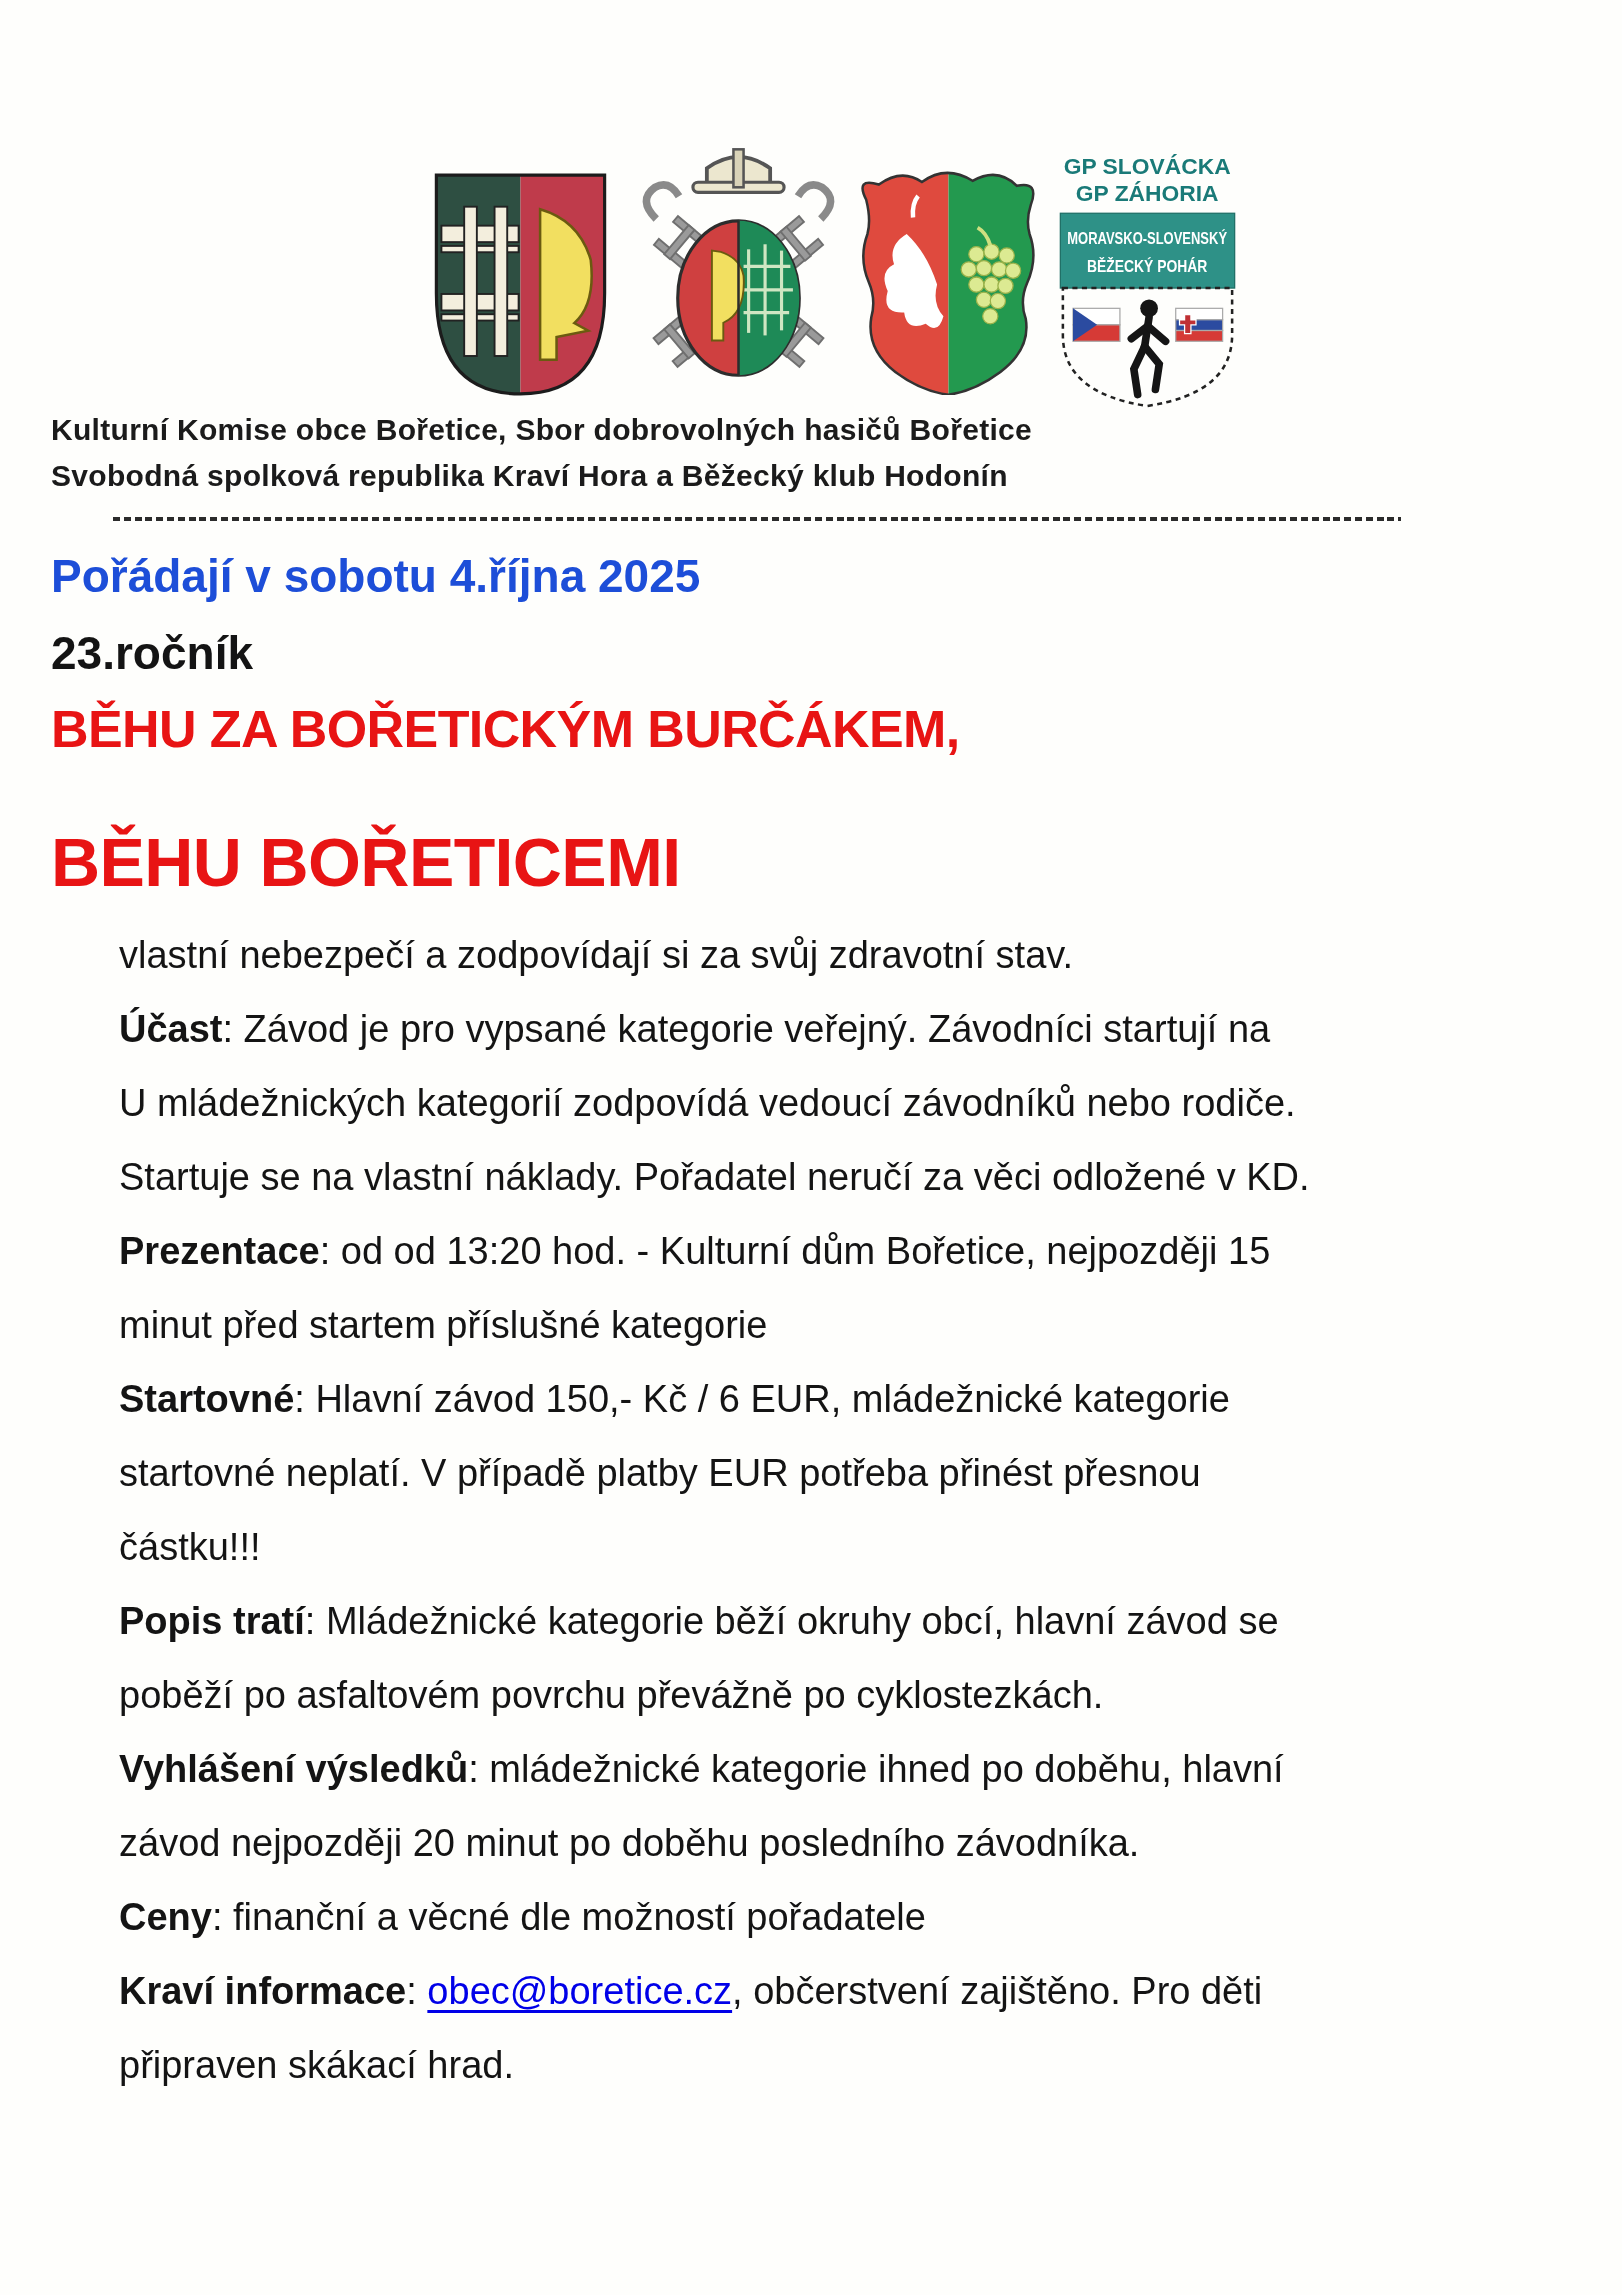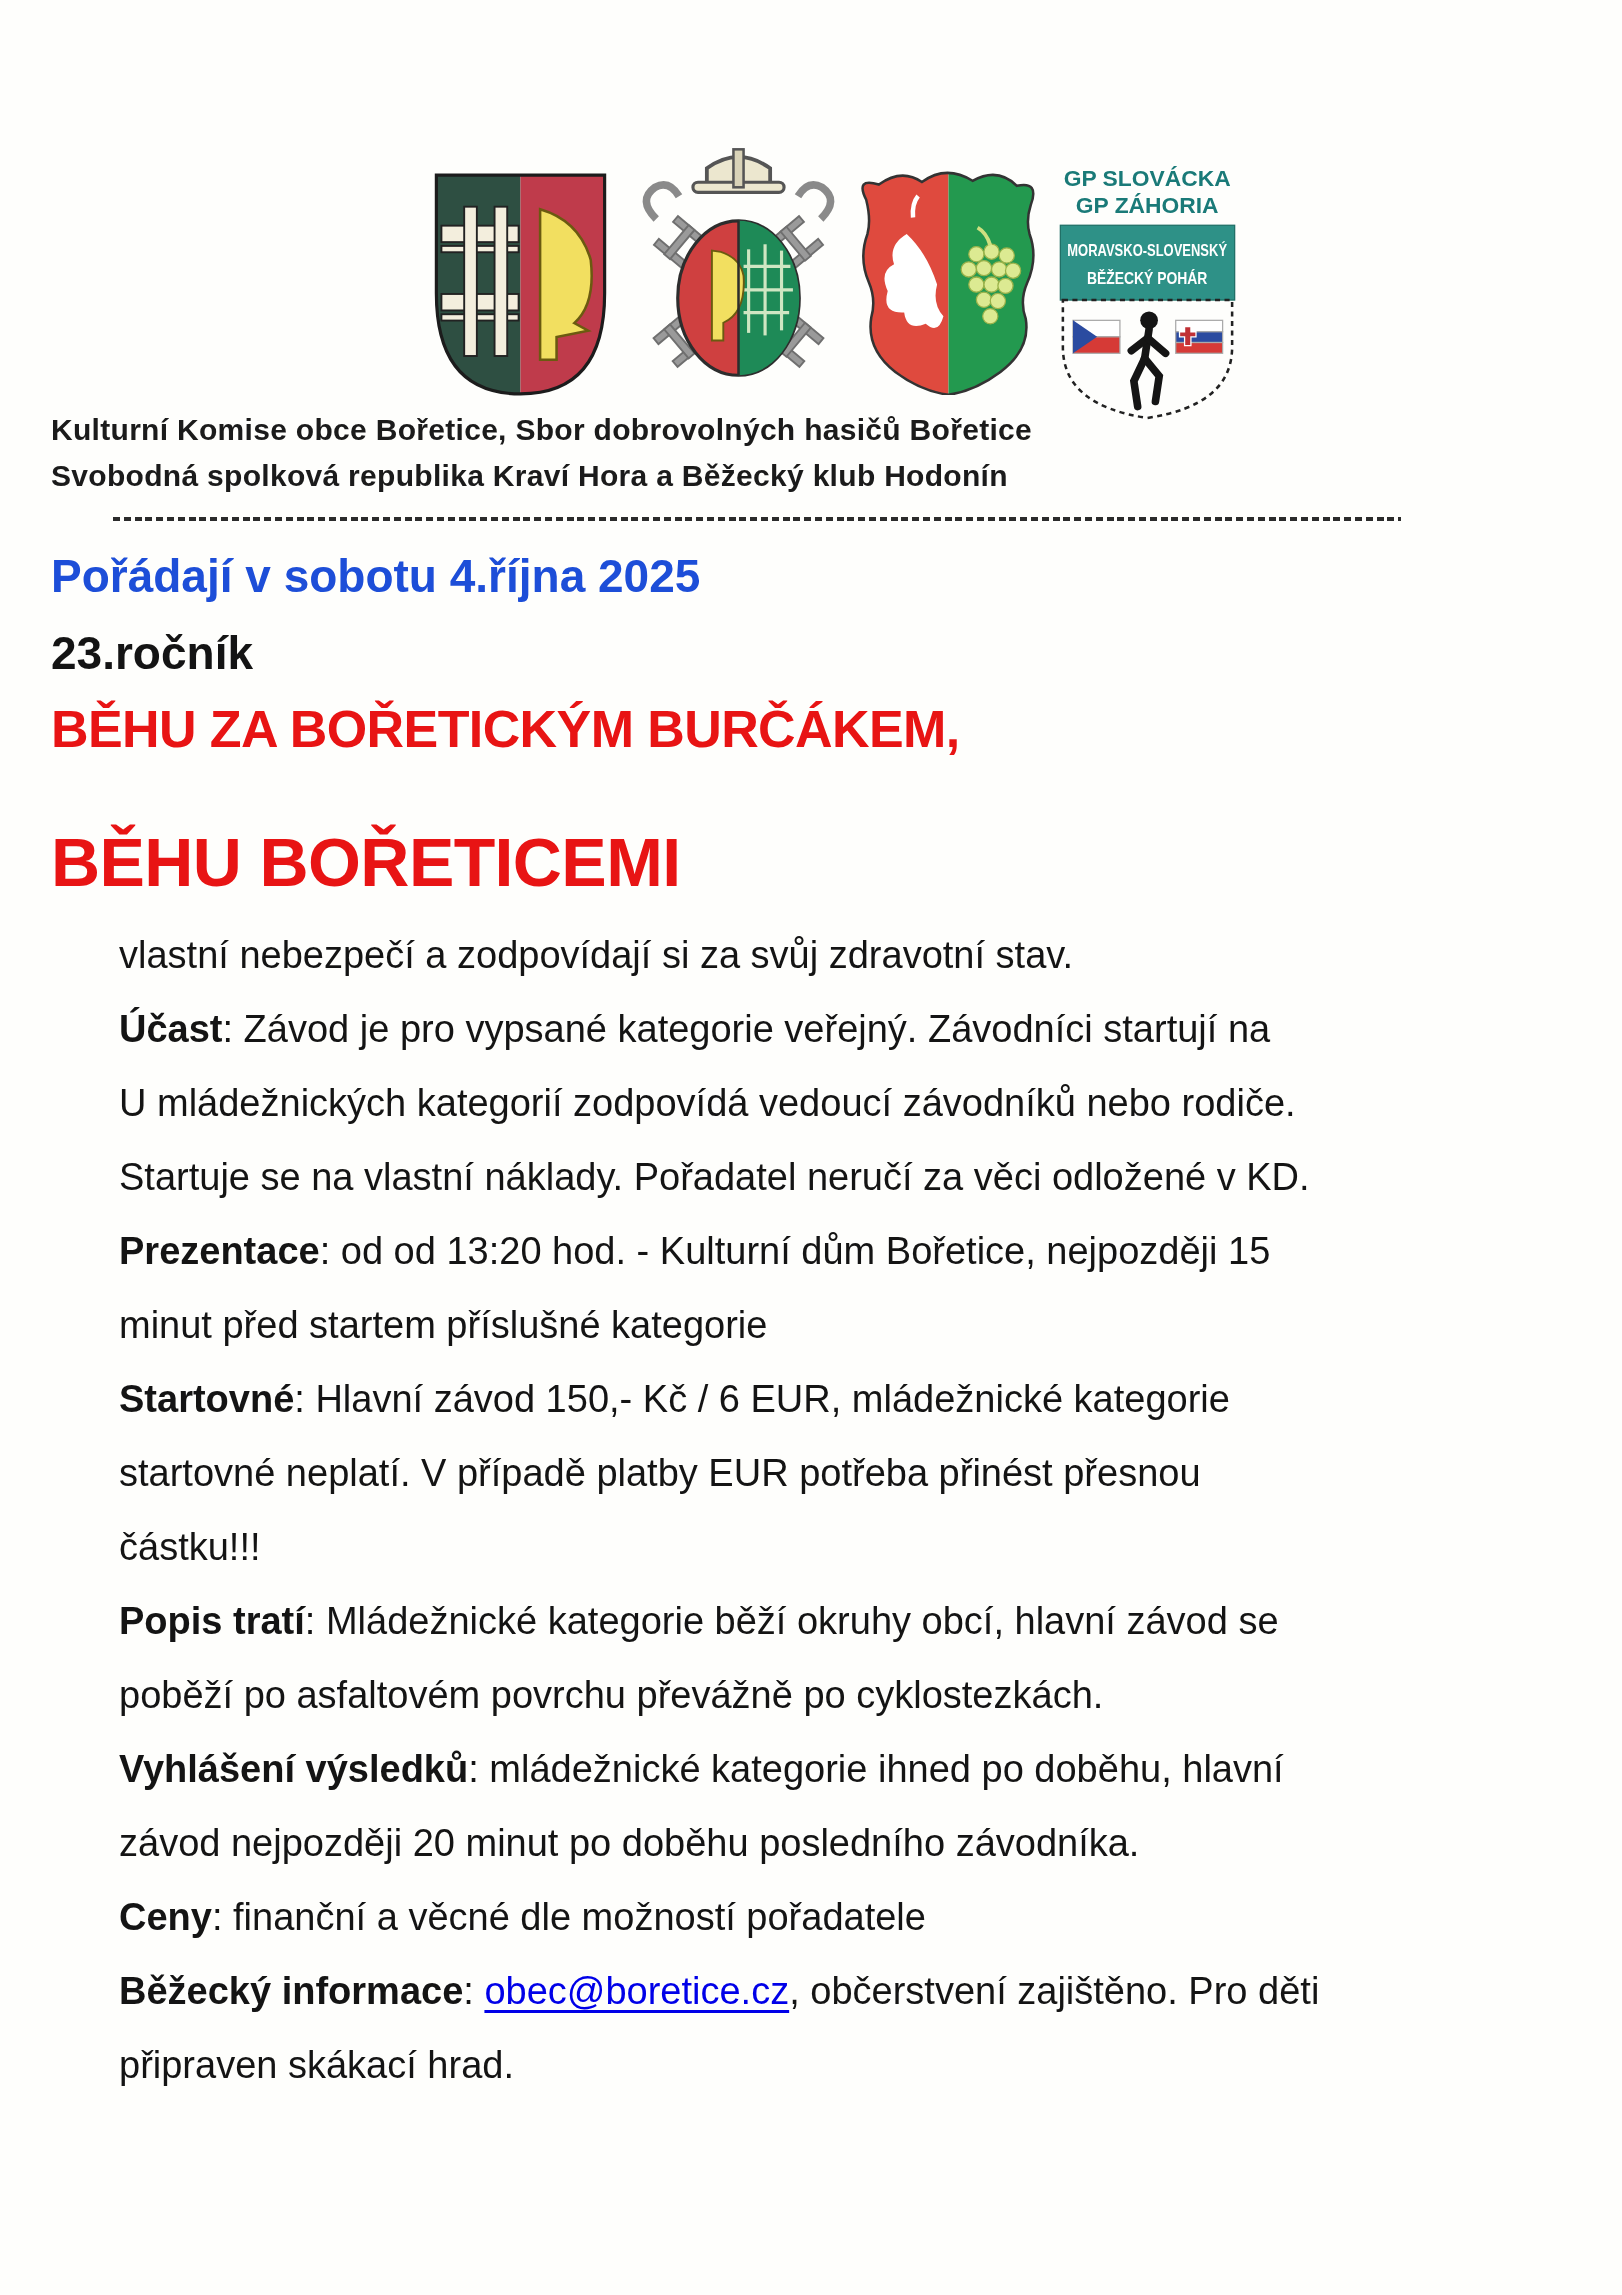--- a/index.html
+++ b/index.html
@@ -7,21 +7,21 @@
     position:relative; width:1623px; height:2295px;
     background:#fefefc; overflow:hidden;
     font-family:"Liberation Sans", sans-serif; color:#161616;
   }
   
   .logo-strip { position:absolute; top:143px; left:431px; width:811px; height:266px; }
   .logo { position:absolute; }
   .logo-1 { left:0px;    top:27px;  width:179px; height:229px; }
   .logo-2 { left:187px;  top:0px;   width:241px; height:269px; }
   .logo-3 { left:420px;  top:16px;  width:195px; height:236px; }
-  .logo-4 { left:623px;  top:20px;   width:187px; height:257px; }
+  .logo-4 { left:623px;  top:8px;   width:187px; height:257px; }
   .logo svg { width:100%; height:100%; display:block; }
 
   
   .center-band { position:absolute; left:51px; width:1572px; text-align:left; }
   .org-lines   { top:407px; font-size:30px; font-weight:700; line-height:46px; color:#1b1b1b; letter-spacing:0.3px; }
   .date-line    { top:549px;  font-size:46px;  font-weight:700; color:#1d4ed8; }
   .edition-line { top:626px;  font-size:46px;  font-weight:700; color:#141414; }
   .title-line-1 { top:699px; font-size:52px; font-weight:700; letter-spacing:-0.6px; }
   .title-line-2 { top:800px; font-size:68px; font-weight:700; letter-spacing:-0.6px; }
 
@@ -186,18 +186,18 @@
       <div class="body-line"><span class="body-label">Prezentace</span><span class="body-text">: od od 13:20 hod. - Kulturní dům Bořetice, nejpozději 15</span></div>
       <div class="body-line"><span class="body-text">minut před startem příslušné kategorie</span></div>
       <div class="body-line"><span class="body-label">Startovné</span><span class="body-text">: Hlavní závod 150,- Kč / 6 EUR, mládežnické kategorie</span></div>
       <div class="body-line"><span class="body-text">startovné neplatí. V případě platby EUR potřeba přinést přesnou</span></div>
       <div class="body-line"><span class="body-text">částku!!!</span></div>
       <div class="body-line"><span class="body-label">Popis tratí</span><span class="body-text">: Mládežnické kategorie běží okruhy obcí, hlavní závod se</span></div>
       <div class="body-line"><span class="body-text">poběží po asfaltovém povrchu převážně po cyklostezkách.</span></div>
       <div class="body-line"><span class="body-label">Vyhlášení výsledků</span><span class="body-text">: mládežnické kategorie ihned po doběhu, hlavní</span></div>
       <div class="body-line"><span class="body-text">závod nejpozději 20 minut po doběhu posledního závodníka.</span></div>
       <div class="body-line"><span class="body-label">Ceny</span><span class="body-text">: finanční a věcné dle možností pořadatele</span></div>
-      <div class="body-line"><span class="body-label">Běžecký informace</span><span class="body-text">: </span><a href="#" class="email-link" style="color: rgb(0, 0, 232);">obec@boretice.cz</a><span class="body-text">, občerstvení zajištěno. Pro děti</span></div>
+      <div class="body-line"><span class="body-label">Kraví informace</span><span class="body-text">: </span><a href="#" class="email-link" style="color: rgb(0, 0, 232);">obec@boretice.cz</a><span class="body-text">, občerstvení zajištěno. Pro děti</span></div>
       <div class="body-line"><span class="body-text">připraven skákací hrad.</span></div>
     </div>
 
 </div>
 
 
 </body></html>

